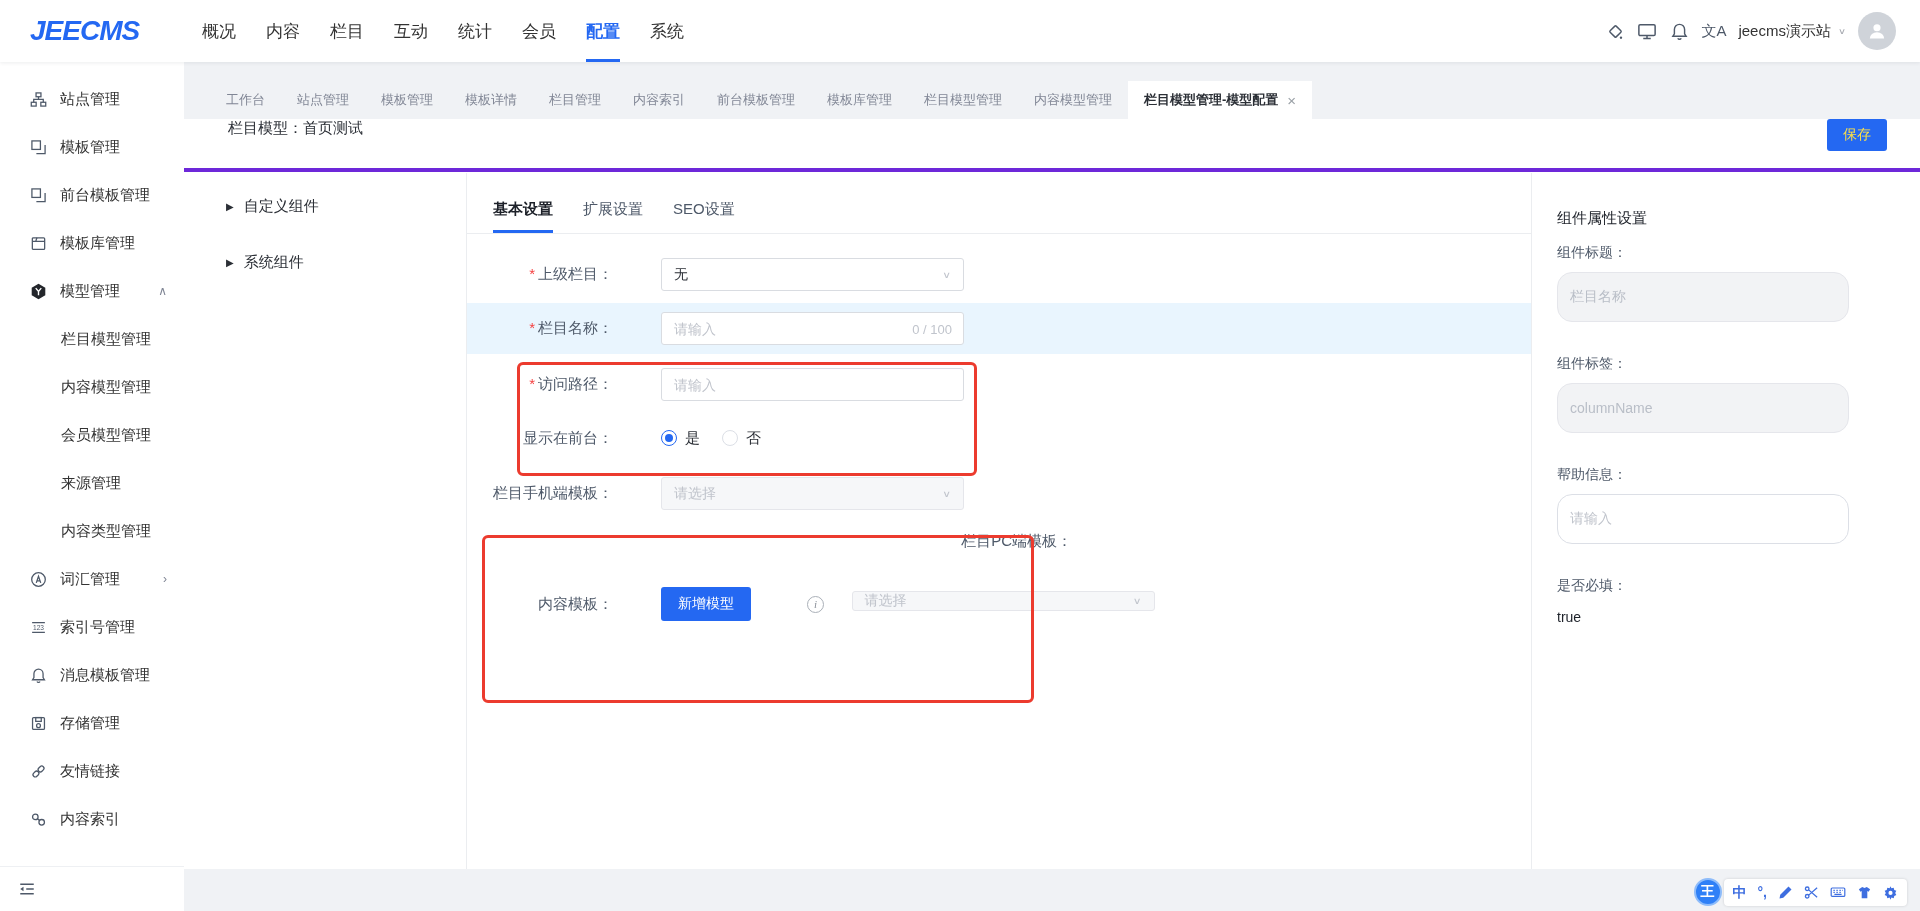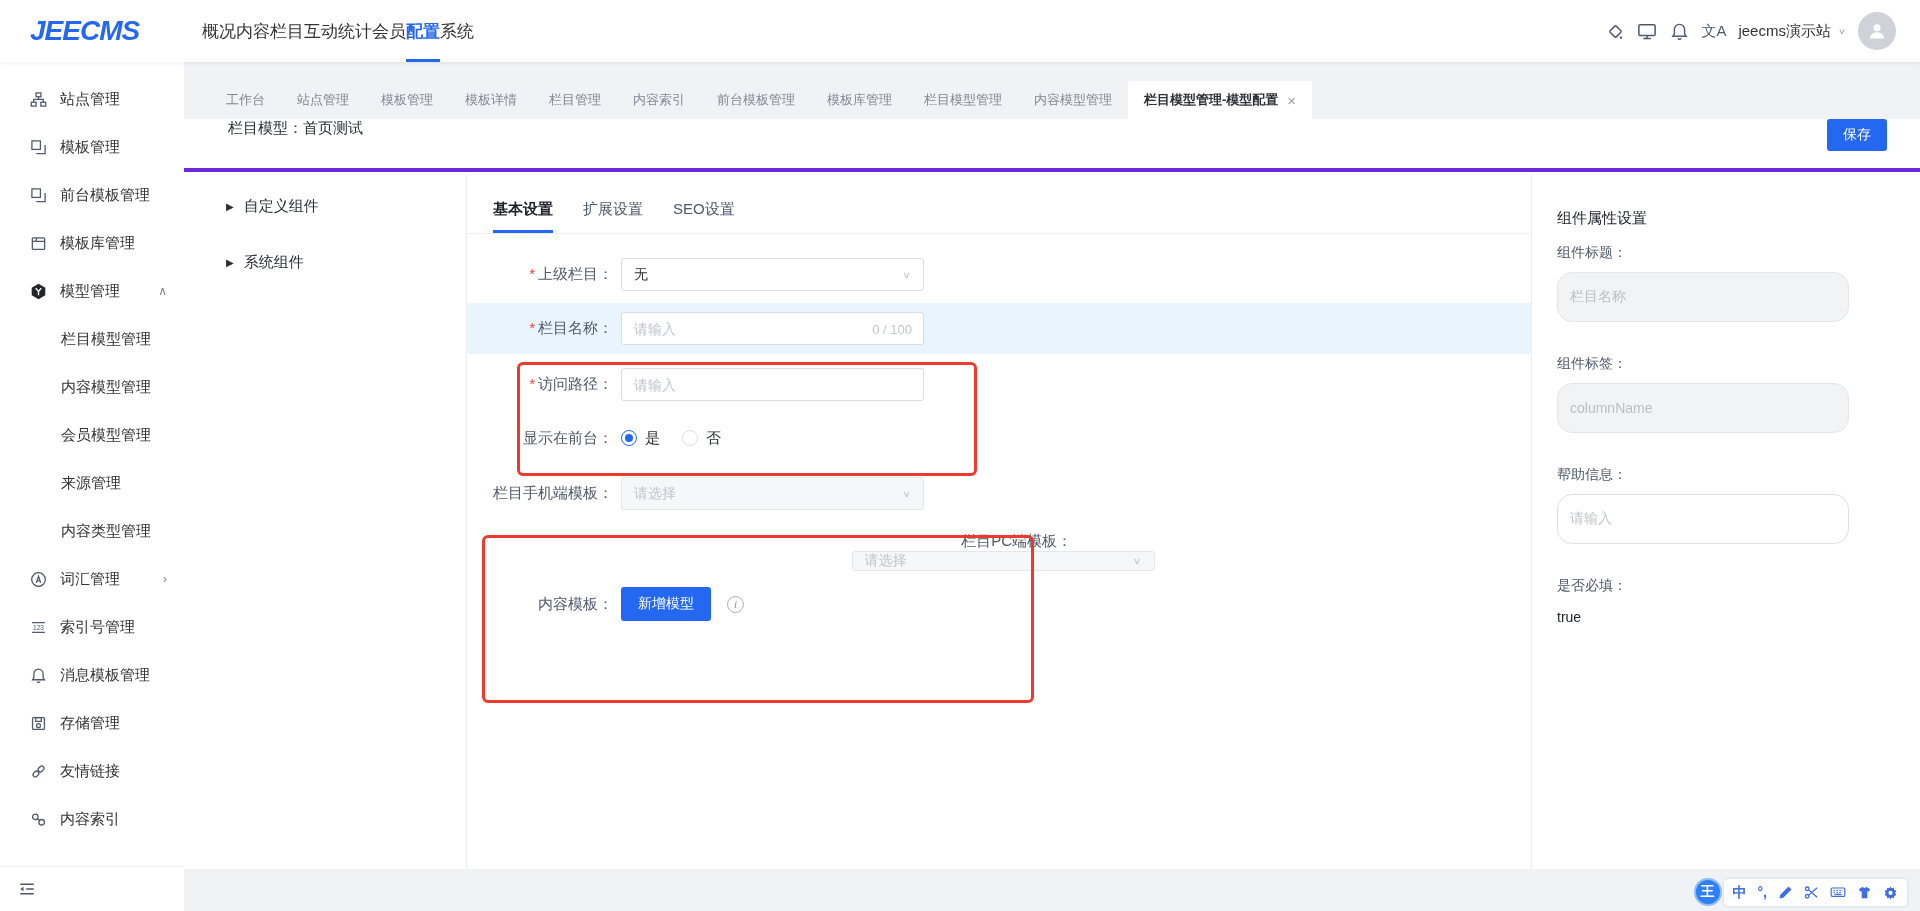--- a/index.html
+++ b/index.html
@@ -3,21 +3,21 @@
 <meta charset="utf-8">
 <style>
   * { margin:0; padding:0; box-sizing:border-box; }
   html,body { width:1920px; height:911px; }
   body { font-family:"Liberation Sans","DejaVu Sans",sans-serif; }
   .app { position:relative; width:1920px; height:911px; background:#f0f2f5; overflow:hidden; }
 
   
   .topbar { position:absolute; top:0; left:0; right:0; height:62px; background:#fff; display:flex; align-items:center; z-index:30; box-shadow:0 1px 4px rgba(0,21,41,.08); }
   .logo { margin-left:30px; width:152px; font-size:28px; font-weight:bold; font-style:italic; color:#2468f2; letter-spacing:-1px; cursor:pointer; }
-  .topnav { display:flex; height:62px; margin-left:20px; }
+  .topnav { display:flex; gap:30px; height:62px; margin-left:20px; }
   .nav-item { display:flex; align-items:center; font-size:17px; color:#333; cursor:pointer; border-bottom:3px solid transparent; padding-top:3px; }
   .nav-item.active { color:#2468f2; border-bottom-color:#2468f2; font-weight:bold; }
   .topbar-right { margin-left:auto; display:flex; align-items:center; gap:12px; margin-right:24px; }
   .hicon { width:20px; height:20px; display:flex; align-items:center; justify-content:center; color:#4e5969; cursor:pointer; }
   .hicon svg { display:block; }
   .translate-glyph { font-size:15px; color:#4e5969; cursor:pointer; }
   .site-switch { display:flex; align-items:center; gap:7px; font-size:15px; color:#333; cursor:pointer; }
   .chev-sm { font-size:11px; color:#a8abb2; transform:scaleY(.75); }
   .avatar { width:38px; height:38px; border-radius:50%; background:#cfd3d9; display:flex; align-items:center; justify-content:center; cursor:pointer; }
 
@@ -34,33 +34,33 @@
   
   .main { position:absolute; left:184px; top:62px; right:0; bottom:0; }
   .tabstrip { height:57px; background:#f0f2f5; display:flex; align-items:flex-end; padding-left:26px; }
   .tab { height:38px; display:flex; align-items:center; padding:0 16px; font-size:13px; color:#808695; cursor:pointer; white-space:nowrap; }
   .tab.active { background:#fff; color:#2b2f36; font-weight:bold; gap:9px; }
   .tab-close { font-weight:normal; color:#9aa0a6; font-size:15px; cursor:pointer; }
 
   .content { position:absolute; top:57px; left:0; right:0; bottom:42px; background:#fff; }
   .content-head { height:53px; border-bottom:4px solid #6d28d9; display:flex; padding:0 33px 0 44px; }
   .page-title { font-size:15px; color:#2b2f36; }
-  .save-btn { margin-left:auto; width:60px; height:32px; background:#2468f2; color:#ffffff; border:none; border-radius:3px; font-size:14px; cursor:pointer; }
+  .save-btn { margin-left:auto; width:60px; height:32px; background:#2468f2; color:#fde047; border:none; border-radius:3px; font-size:14px; cursor:pointer; }
 
   .columns { position:absolute; top:54px; left:0; right:0; bottom:0; }
   .col-left { position:absolute; left:0; top:0; bottom:0; width:282px; padding-top:20px; }
   .group { display:flex; align-items:center; gap:10px; padding-left:42px; height:26px; margin-bottom:30px; font-size:15px; color:#2b2f36; cursor:pointer; }
   .tri { font-size:10px; color:#2b2f36; }
 
   .col-center { position:absolute; left:282px; right:388px; top:0; bottom:0; border-left:1px solid #ebedf0; border-right:1px solid #ebedf0; }
   .form-tabs { display:flex; gap:30px; padding:27px 0 0 26px; border-bottom:1px solid #ebedf0; }
   .form-tab { font-size:15px; color:#4e5969; padding-bottom:11px; border-bottom:3px solid transparent; cursor:pointer; }
   .form-tab.active { color:#1d2129; font-weight:bold; border-bottom-color:#2468f2; }
   .form-body { padding-top:24px; position:relative; }
-  .frow { display:flex; align-items:center; height:33px; margin-bottom:23px; }
+  .frow { display:flex; align-items:center; height:33px; margin-bottom:23px;gap:40px; }
   .flabel { width:146px; flex-shrink:0; text-align:right; font-size:15px; color:#4e5969; }
   .req { color:#f53f3f; margin-right:3px; }
   .ctrl { margin-left:8px; width:303px; height:33px; border:1px solid #d9dce1; border-radius:3px; background:#fff; display:flex; align-items:center; padding:0 12px; font-size:14px; cursor:pointer; }
   .ctrl .val { color:#2b2f36; }
   .ctrl .ph, .ph { color:#c0c4cc; }
   .ctrl .chev { margin-left:auto; color:#c0c4cc; font-size:12px; transform:scaleY(.75); }
   .ctrl.disabled { background:#f6f7f9; border-color:#e5e6eb; cursor:not-allowed; }
   .input-wrap { position:relative; margin-left:8px; width:303px; height:33px; }
   .tinput { width:100%; height:100%; border:1px solid #d9dce1; border-radius:3px; padding:0 12px; font-size:14px; color:#2b2f36; outline:none; font-family:inherit; }
   .tinput.pad-counter { padding-right:64px; }

